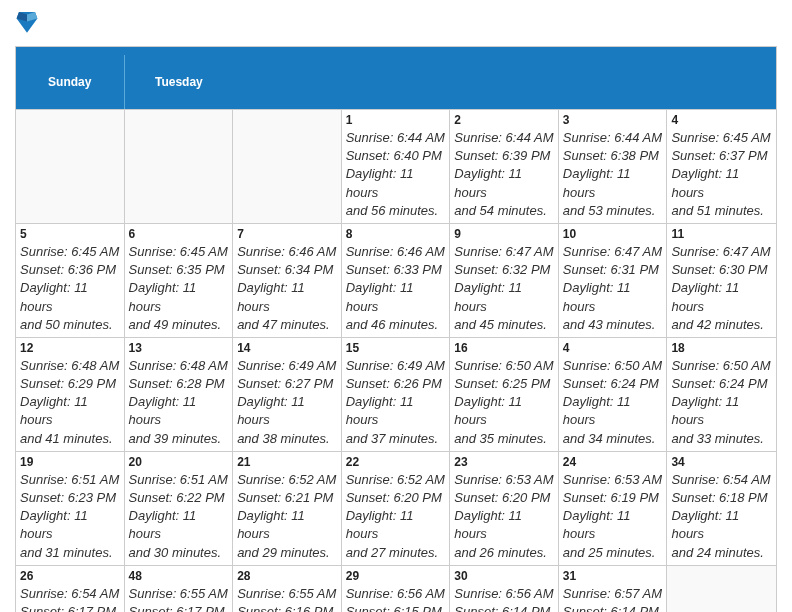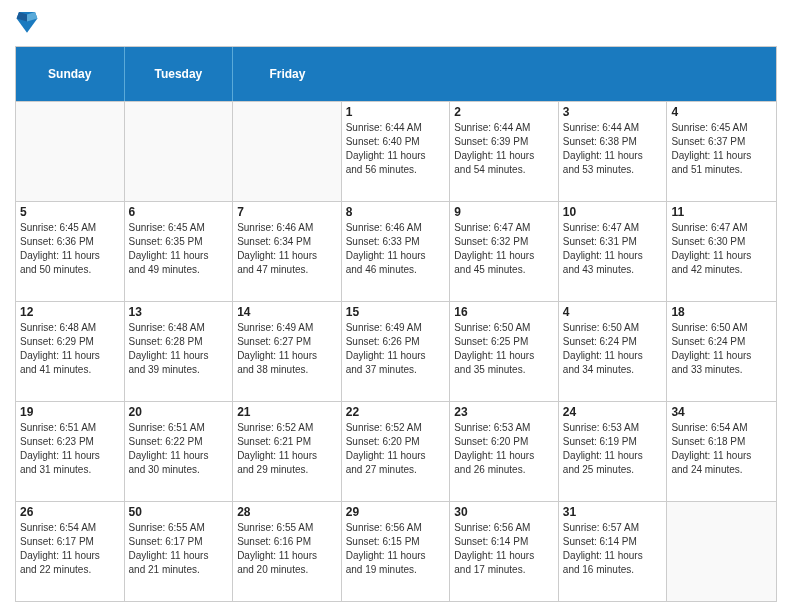--- a/index.html
+++ b/index.html
@@ -66,20 +66,21 @@
       grid-template-columns: repeat(7, 1fr);
       background: #1a7abf;
     }
     .cal-header-cell {
       color: #fff;
       font-size: 12px;
       font-weight: bold;
       text-align: center;
       padding: 20px 2px;
       border-right: 1px solid #5aaad9;
+      margin-top: 8px;
     }
     .cal-header-cell:last-child { border-right: none; }
     .cal-body {
       flex: 1;
       display: grid;
       grid-template-rows: repeat(5, 1fr);
     }
     .cal-row {
       display: grid;
       grid-template-columns: repeat(7, 1fr);
@@ -96,23 +97,24 @@
     }
     .cal-cell:last-child { border-right: none; }
     .cal-cell.empty { background: #f9f9f9; }
     .day-num {
       font-size: 12px;
       font-weight: bold;
       margin-bottom: 2px;
       color: #222;
     }
     .cell-info {
-      font-size: 10px;
+      font-size: 13px;
       line-height: 1.4;
       color: #333;
+      font-style: italic;
     }
   </style>
 </head>
 <body>
 
 <div class="page">
   <div class="header">
     <div class="logo">
       <svg class="logo-icon" width="30" height="34" viewBox="0 0 30 34">
         <polygon points="5,2 25,2 28,10 15,28 2,10" fill="#1a7abf"></polygon>
@@ -127,21 +129,20 @@
     <div class="title-block">
       <div class="month-title"></div>
       <div class="location"></div>
     </div>
   </div>
 
   <div class="calendar">
     <div class="cal-header">
     <div class="cal-header-cell">Sunday</div>
         <div class="cal-header-cell">Tuesday</div>
-        <div class="cal-header-cell">Friday</div>
       </div>
     <div class="cal-body">
     <div class="cal-row">
           <div class="cal-cell empty"></div>
           <div class="cal-cell empty"></div>
           <div class="cal-cell empty"></div>
           <div class="cal-cell">
             <div class="day-num">1</div>
             <div class="cell-info" style="white-space: pre-line;">Sunrise: 6:44 AM
 Sunset: 6:40 PM
@@ -325,21 +326,21 @@
         </div>
         <div class="cal-row">
           <div class="cal-cell">
             <div class="day-num">26</div>
             <div class="cell-info" style="white-space: pre-line;">Sunrise: 6:54 AM
 Sunset: 6:17 PM
 Daylight: 11 hours
 and 22 minutes.</div>
           </div>
           <div class="cal-cell">
-            <div class="day-num">50</div>
+            <div class="day-num">48</div>
             <div class="cell-info" style="white-space: pre-line;">Sunrise: 6:55 AM
 Sunset: 6:17 PM
 Daylight: 11 hours
 and 21 minutes.</div>
           </div>
           <div class="cal-cell">
             <div class="day-num">28</div>
             <div class="cell-info" style="white-space: pre-line;">Sunrise: 6:55 AM
 Sunset: 6:16 PM
 Daylight: 11 hours

